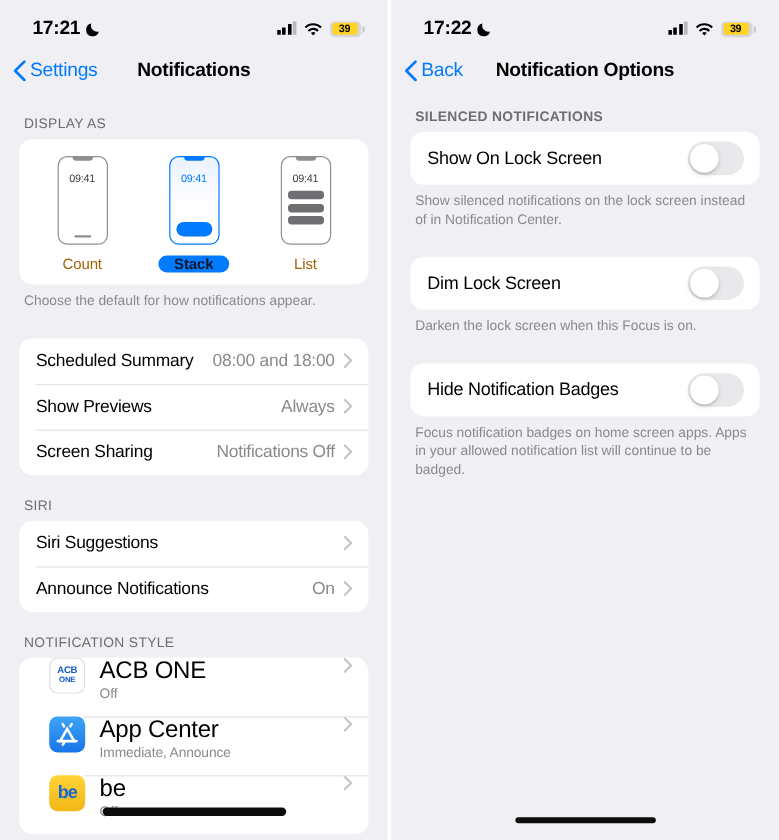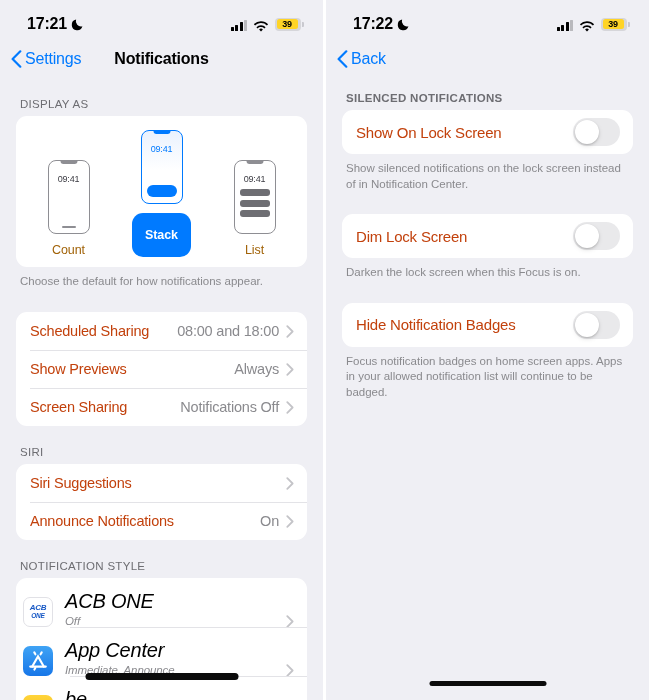--- a/index.html
+++ b/index.html
@@ -24,21 +24,21 @@
   
   .statusbar {
     height: 40px;
     display: flex; align-items: center; justify-content: space-between;
     padding: 8px 22px 0 27px;
   }
   .sb-left { display: flex; align-items: center; gap: 4px; }
   .sb-time { font-size: 16px; font-weight: bold; color: #000; letter-spacing: -0.2px; }
   .moon-icon { width: 14px; height: 14px; position: relative; display: inline-block; }
   .moon-icon svg { display: block; }
-  .sb-right { display: flex; align-items: flex-end; gap: 6px; }
+  .sb-right { display: flex; align-items: flex-start; gap: 6px; }
   .signal { display: flex; align-items: flex-end; gap: 1.5px; height: 11px; }
   .signal i { display: block; width: 3px; background: #000; border-radius: 0.5px; }
   .signal i:nth-child(1) { height: 4px; }
   .signal i:nth-child(2) { height: 6px; }
   .signal i:nth-child(3) { height: 8.5px; }
   .signal i:nth-child(4) { height: 11px; background: #b9b9bd; }
   .wifi { width: 16px; height: 12px; }
   .battery {
     position: relative; width: 26px; height: 13px;
     border-radius: 4px; background: #d6d6da;
@@ -118,53 +118,53 @@
   .phone.selected .notch { background: #007AFF; }
   .phone.selected .ptime { color: #007AFF; }
   .phone .stackblock {
     position: absolute; bottom: 6px; left: 5px; right: 5px;
     height: 12px; border-radius: 6px; background: #007AFF;
   }
   .phone-label {
     margin-top: 9px; font-size: 12.5px; color: #a16207; letter-spacing: -0.1px;
   }
   .phone-label.pill {
-    background: #007AFF; color: #ffffff; font-weight: bold;
-    padding: 15px 13px; border-radius: 11px;
+    background: #007AFF; color: #0f172a; font-weight: bold;
+    padding: 0 13px; border-radius: 11px;
   }
 
   
   .row {
     display: flex; align-items: center; min-height: 38px;
     padding: 0 13px 0 14px; position: relative; cursor: pointer;
   }
   .row + .row::before {
     content: ""; position: absolute; left: 14px; right: 0; top: 0;
     height: 1px; background: #E3E3E7;
   }
   .row-app + .row-app::before { left: 54px; }
-  .row-title { font-size: 14.5px; color: #c2410c; letter-spacing: -0.2px; flex: 1; }
+  .row-title { font-size: 14.5px; color: #000000; letter-spacing: -0.2px; flex: 1; }
   .row-value { font-size: 14.5px; color: #8A8A8E; letter-spacing: -0.2px; margin-right: 7px; }
   .disclosure { width: 8px; height: 13px; flex: 0 0 8px; }
   .row-toggle { min-height: 44px; }
   .row-toggle .row-title { font-size: 15px; }
 
   
   .switch {
     width: 47px; height: 28px; border-radius: 14px;
     background: #E9E9EB; position: relative; flex: 0 0 47px; cursor: pointer;
   }
   .switch .knob {
     position: absolute; top: 2px; left: 2px;
     width: 24px; height: 24px; border-radius: 50%;
     background: #fff; box-shadow: 0 1px 2px rgba(0,0,0,.18), 0 2px 5px rgba(0,0,0,.10);
   }
 
   
-  .row-app { min-height: 49px; align-items: flex-end; padding-left: 7px; font-style: italic; }
+  .row-app { min-height: 49px; align-items: flex-start; padding-left: 25px; }
   .app-icon {
     width: 30px; height: 30px; border-radius: 7px; flex: 0 0 30px;
     margin-right: 12px; overflow: hidden;
     display: flex; align-items: center; justify-content: center;
     font-weight: bold;
   }
   .app-icon.acb {
     background: #ffffff; border: 0.8px solid #E1E1E6;
     flex-direction: column; line-height: 1;
   }
@@ -276,21 +276,21 @@
 
         </div>
       </div>
 
       <div class="footnote">Choose the default for how notifications appear.</div>
 
       <div class="spacer-22"></div>
 
       <div class="card">
         <div class="row">
-          <span class="row-title">Scheduled Sharing</span>
+          <span class="row-title">Scheduled Summary</span>
           <span class="row-value">08:00 and 18:00</span>
           <span class="disclosure">
             <svg viewBox="0 0 8 13" width="8" height="13">
                 <path d="M1.3 1.2 6.6 6.5 1.3 11.8" fill="none" stroke="#C4C4C8" stroke-width="1.8" stroke-linecap="round" stroke-linejoin="round"></path>
               </svg>
           </span>
         </div>
         <div class="row">
           <span class="row-title">Show Previews</span>
           <span class="row-value">Always</span>
@@ -435,20 +435,21 @@
 
     <div class="navbar">
       <div class="nav-back">
         <span class="chev">
           <svg viewBox="0 0 11 18" width="11" height="18">
               <path d="M9.3 1.3 1.6 9l7.7 7.7" fill="none" stroke="#007AFF" stroke-width="2.2" stroke-linecap="round" stroke-linejoin="round"></path>
             </svg>
         </span>
         <span class="nav-back-label">Back</span>
       </div>
+      <div class="nav-title">Notification Options</div>
     </div>
 
     <div class="content">
 
       <div class="section-header tight">SILENCED NOTIFICATIONS</div>
 
       <div class="card">
         <div class="row row-toggle">
           <span class="row-title">Show On Lock Screen</span>
           <span class="switch">

